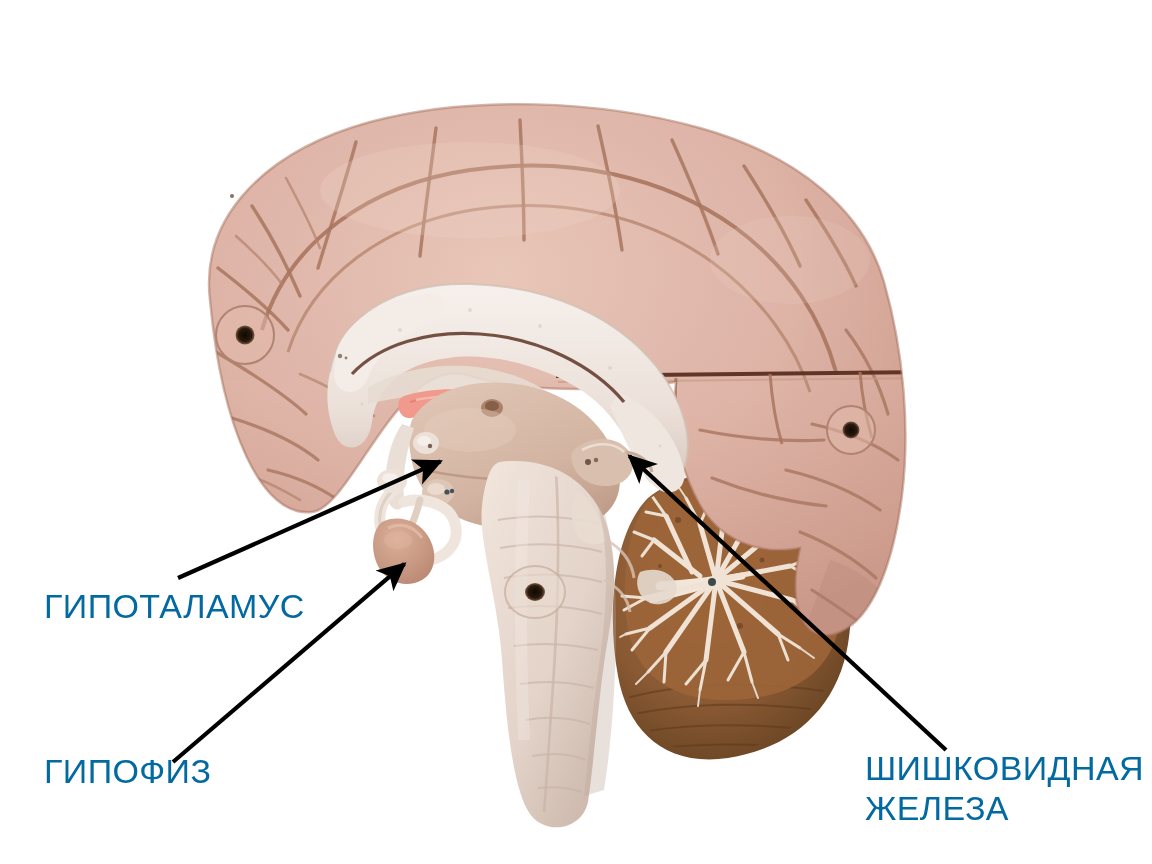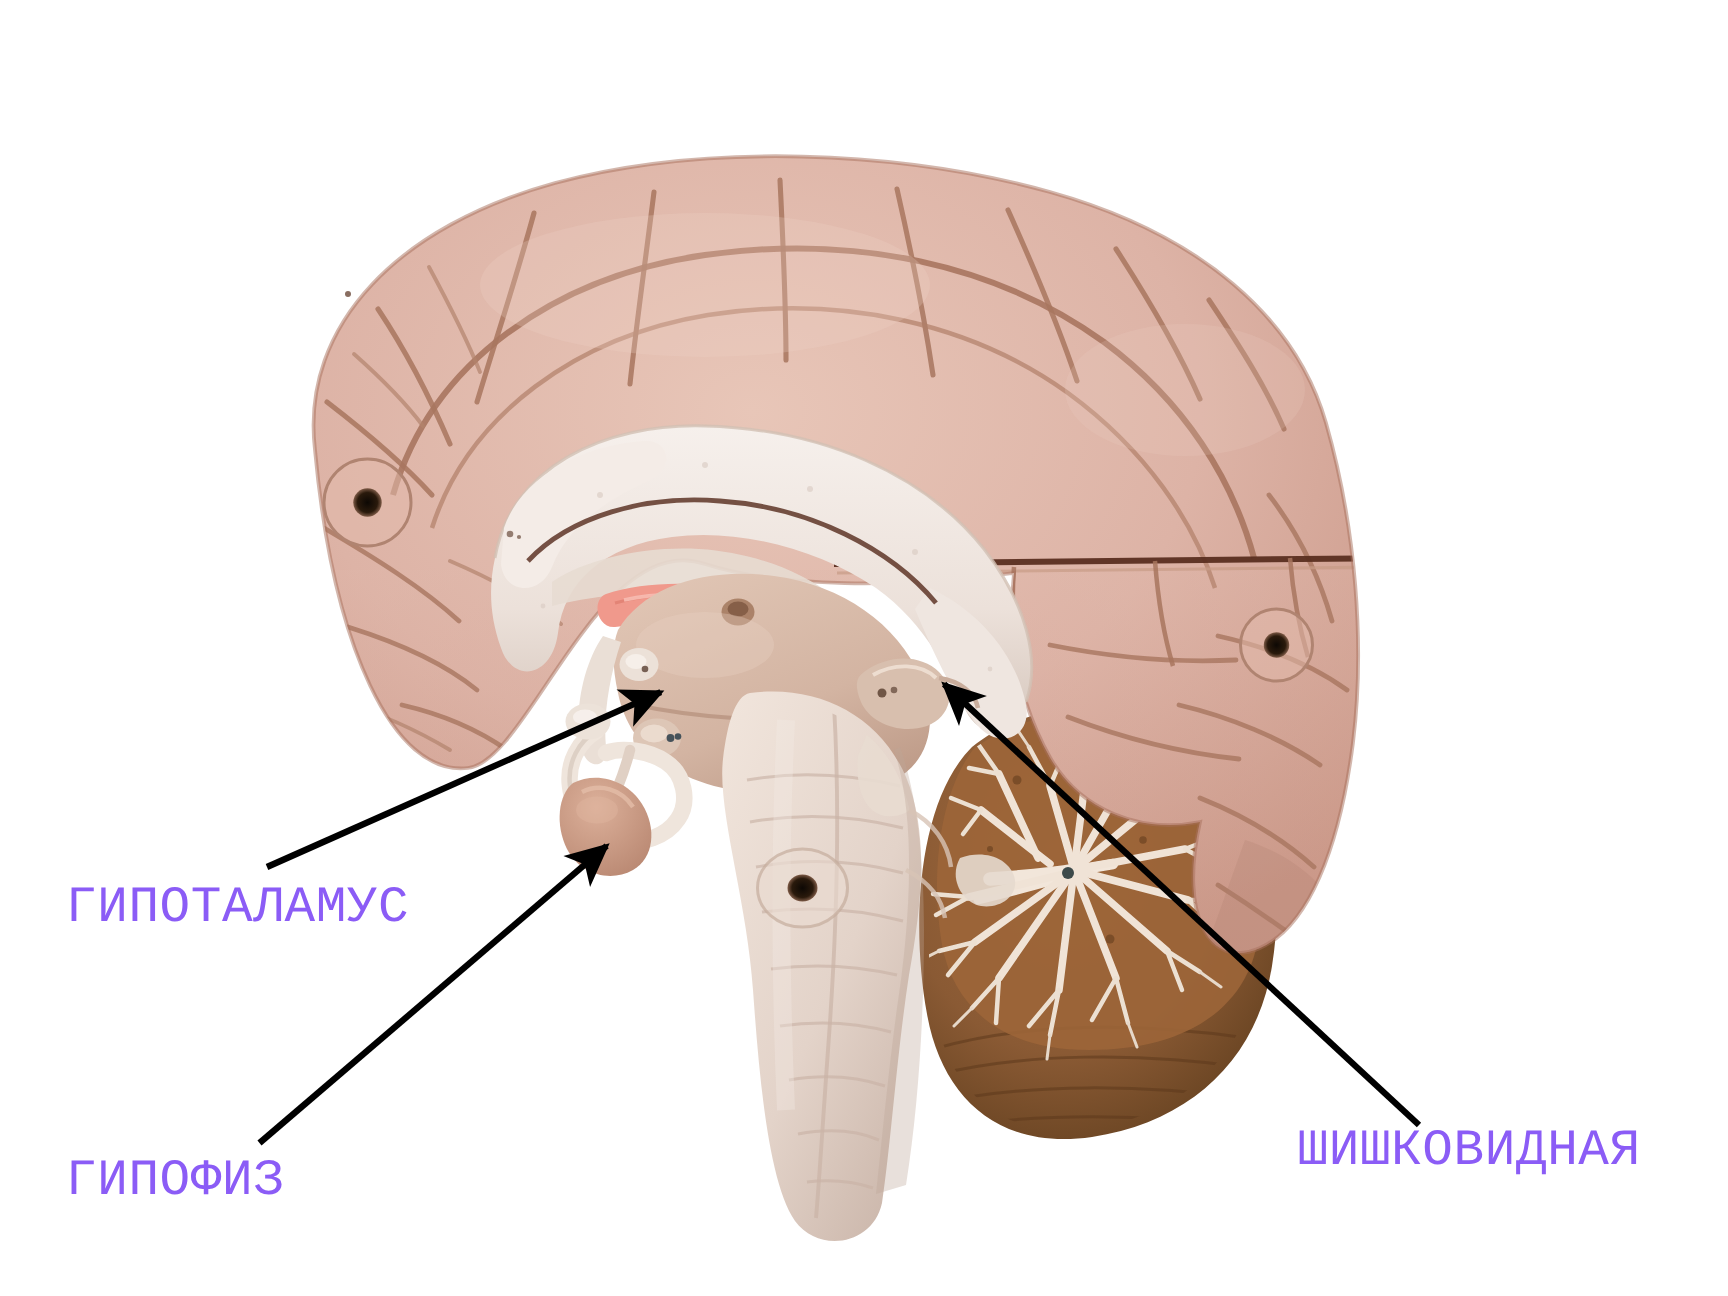--- a/index.html
+++ b/index.html
@@ -19,22 +19,22 @@
 
   #figure {
     position: absolute;
     inset: 0;
     width: 1152px;
     height: 864px;
   }
 
   .label {
     position: absolute;
-    color: #8b5cf6;
-    font-family: Liberation Mono, monospace;
+    color: #0369a1;
+    font-family: Liberation Sans, sans-serif;
     font-size: 34px;
     font-weight: 400;
     letter-spacing: 0.4px;
     line-height: 40px;
     white-space: pre;
     user-select: none;
   }
 
   #label-hypothalamus { left: 44px; top: 586px; }
   #label-hypophysis   { left: 44px; top: 768px; }
@@ -494,17 +494,17 @@
 
     <line x1="178" y1="578" x2="440.5162872590402" y2="461.4349321499038" stroke="#000000" stroke-width="4.2" marker-end="url(#arrowHead)"></line>
 
     <line x1="173" y1="762" x2="404.44173471774405" y2="563.9015660466766" stroke="#000000" stroke-width="4.2" marker-end="url(#arrowHead)"></line>
 
     <line x1="946" y1="750" x2="629.3972488135071" y2="456.0821811415113" stroke="#000000" stroke-width="4.2" marker-end="url(#arrowHead)"></line>
   </svg>
 
   <div class="label" id="label-hypothalamus" style="left: 44px; top: 586px;">ГИПОТАЛАМУС</div>
 
-  <div class="label" id="label-hypophysis" style="left: 44px; top: 768px; text-align: center;">ГИПОФИЗ</div>
-
-  <div class="label" id="label-pineal" style="left: 820px; top: 748px;"><span>ШИШКОВИДНАЯ</span><br></div>
+  <div class="label" id="label-hypophysis" style="left: 44px; top: 751px; text-align: center;">ГИПОФИЗ</div>
+
+  <div class="label" id="label-pineal" style="left: 820px; top: 748px;"><span>ШИШКОВИДНАЯ</span><br><span>ЖЕЛЕЗА</span></div>
 
 </div>
 
 </body></html>

